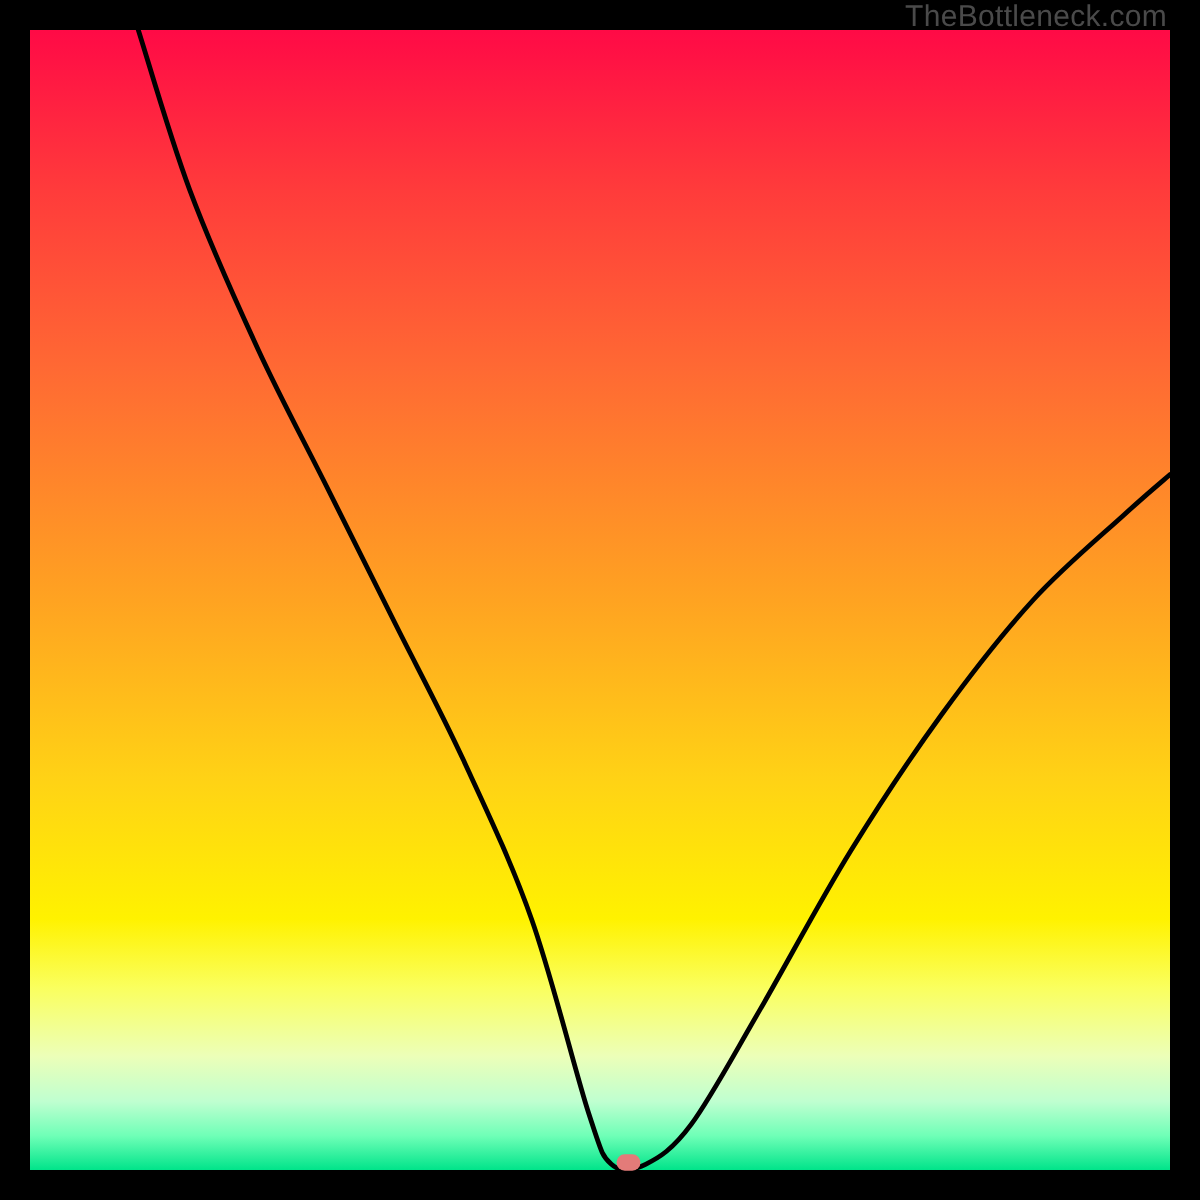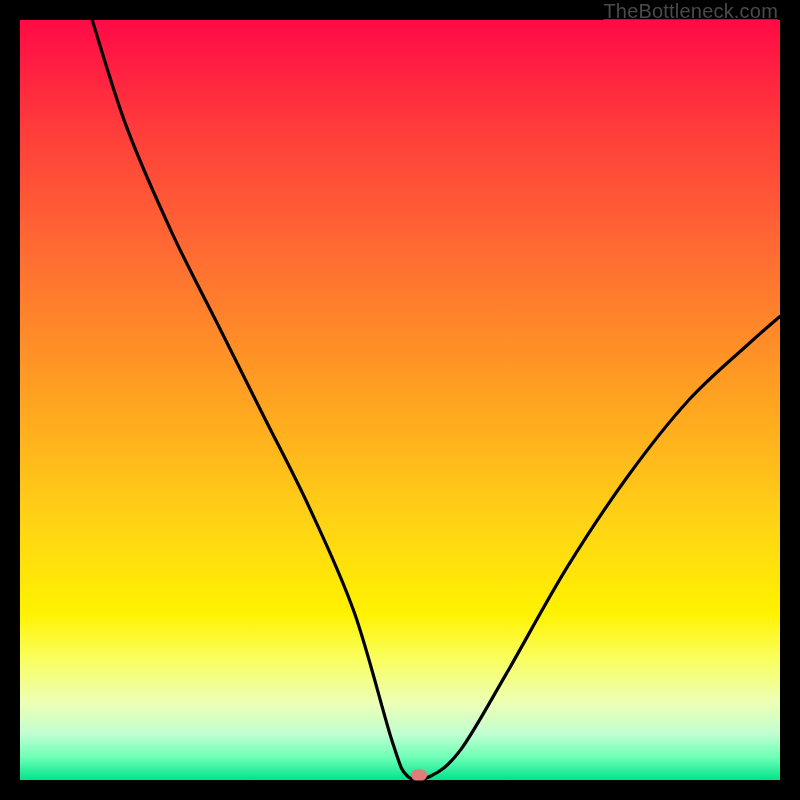--- a/index.html
+++ b/index.html
@@ -56,21 +56,20 @@
     transform: translate(-50%, -50%);
   }
   .watermark {
     position: absolute;
     top: 0px;
     right: 22px;
     color: #4a4a4a;
     font-size: 20px;
     font-weight: 500;
     letter-spacing: 0.2px;
-    text-decoration: underline;
   }
 </style>
 </head>
 <body>
 
 <div class="watermark">TheBottleneck.com</div>
 
 <div class="frame">
   <div class="plot-area"></div>
 

